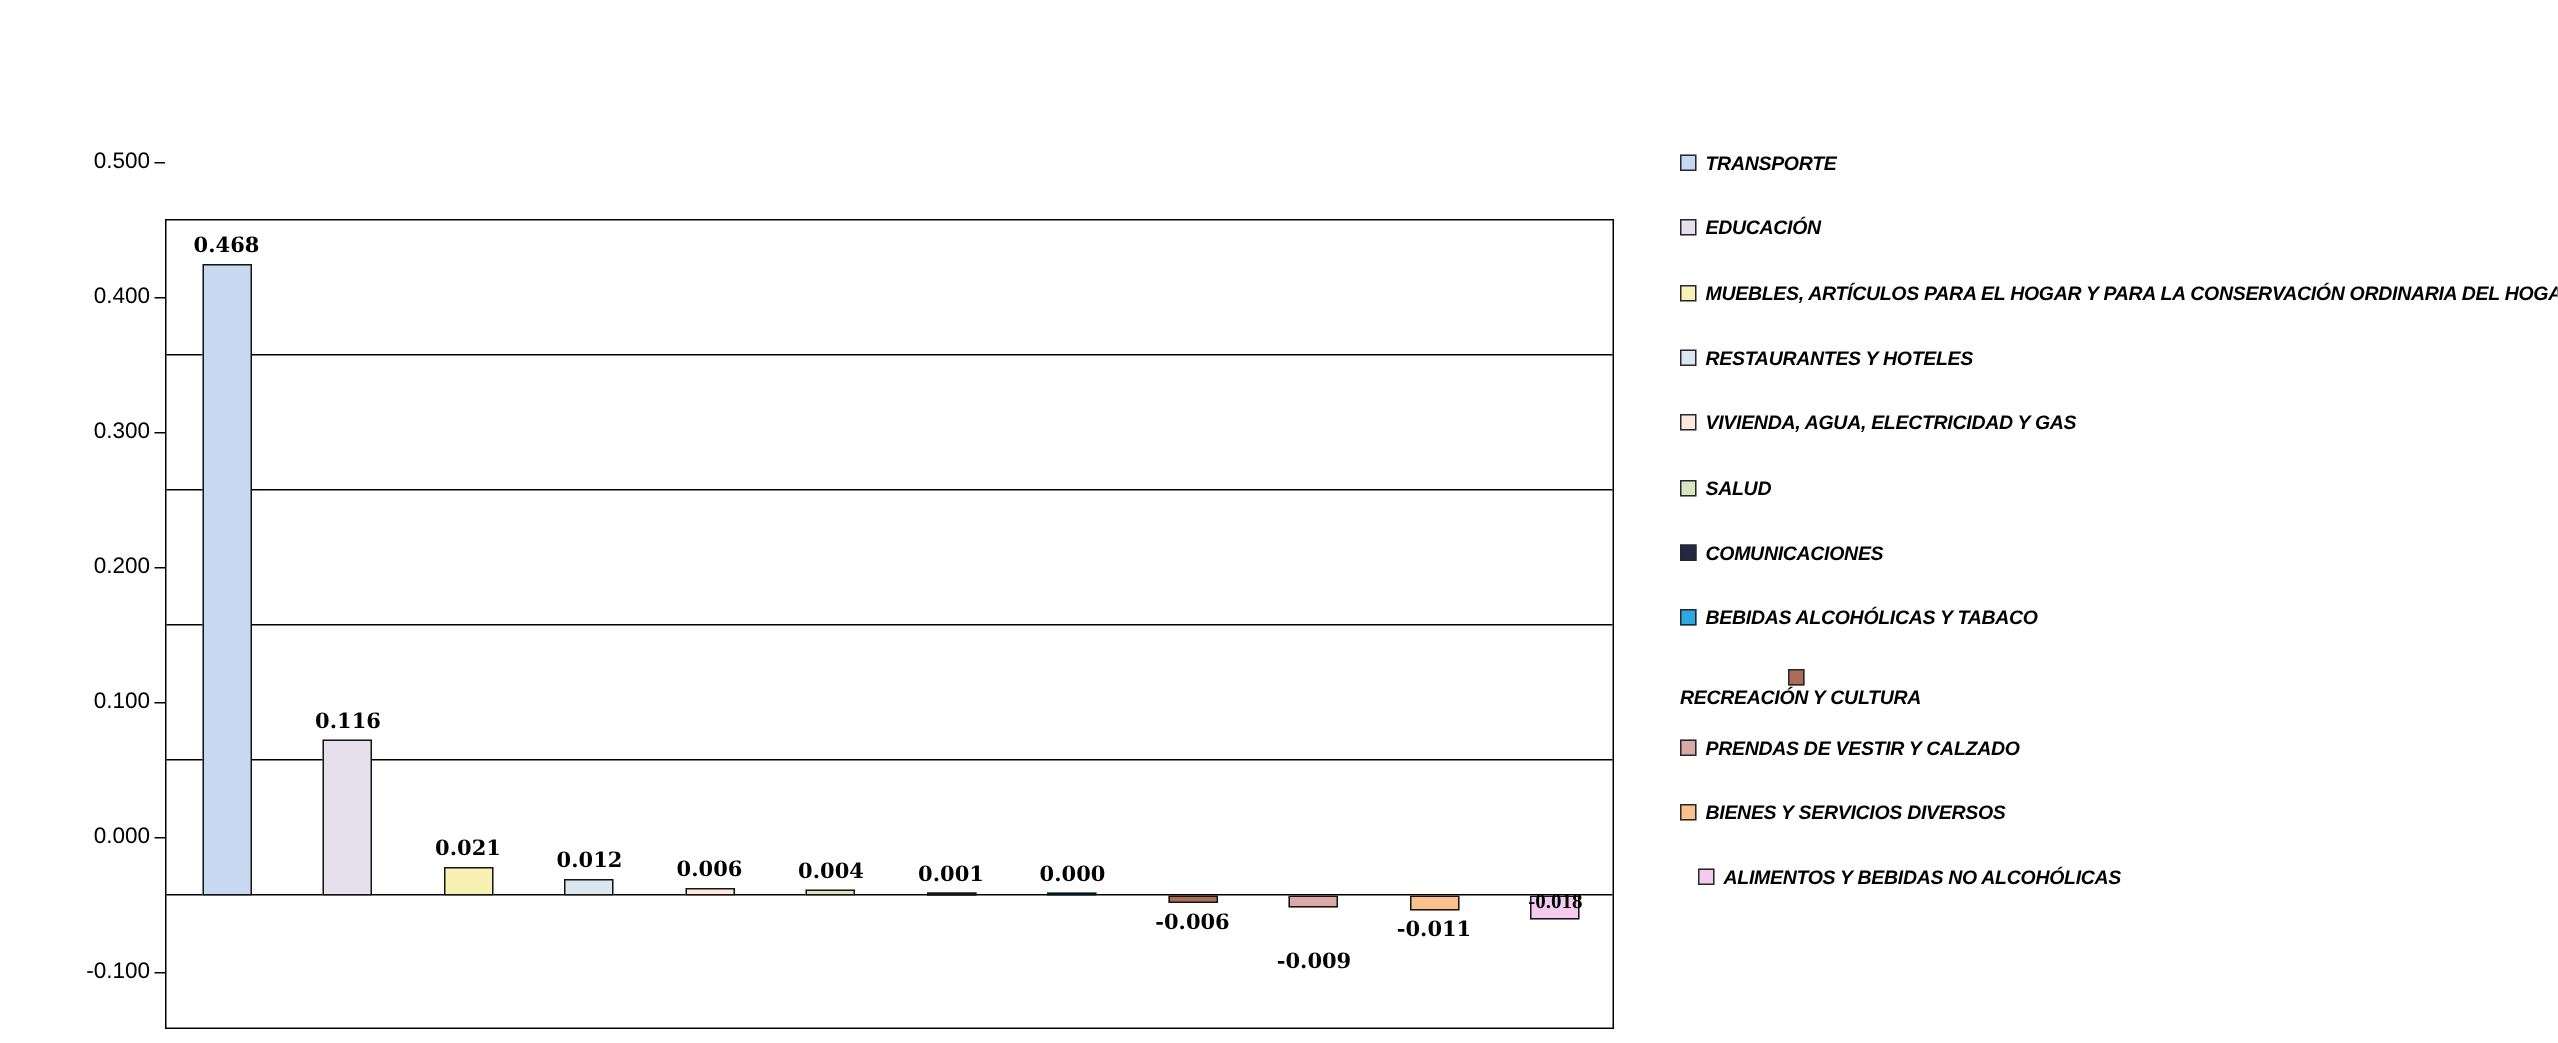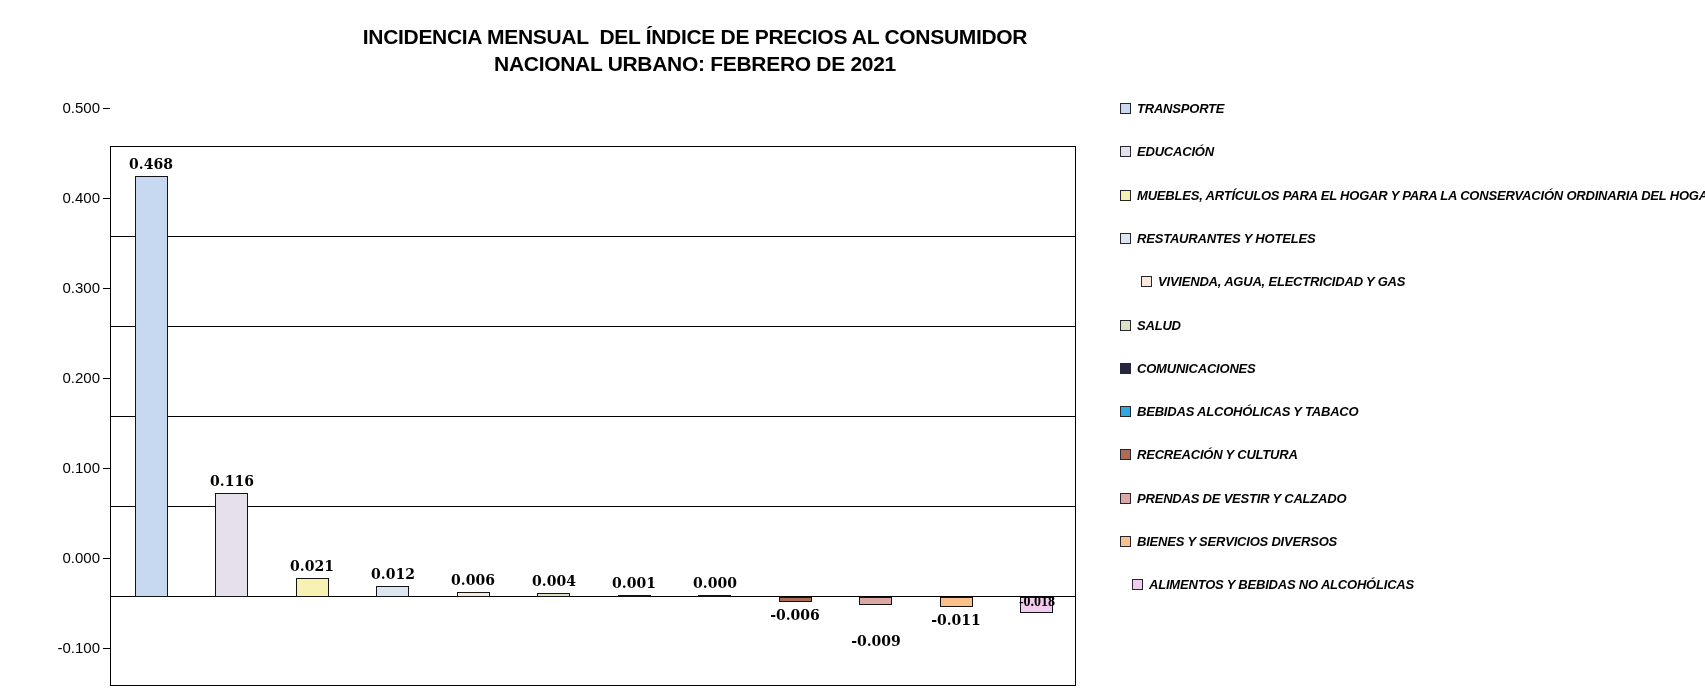--- a/index.html
+++ b/index.html
@@ -31,24 +31,20 @@
   }
   .legend{position:absolute;left:1120px;top:0;width:585px;height:695px;font-style:italic;}
   .legend-item{position:absolute;left:0;height:17px;display:flex;align-items:center;white-space:nowrap;}
   .legend-swatch{width:9px;height:9px;border:1px solid #26262e;margin-right:6px;flex:none;box-sizing:content-box;}
   .legend-label{font-size:13px;font-weight:bold;letter-spacing:-0.2px;color:#000;}
 </style>
 </head>
 <body>
 
 <div class="chart">
-  <div class="title">
-    <div class="title-line">INCIDENCIA MENSUAL  DEL ÍNDICE DE PRECIOS AL CONSUMIDOR</div>
-    <div class="title-line">NACIONAL URBANO: FEBRERO DE 2021</div>
-  </div>
 
   <div class="y-axis">
       <div class="ytick-label" style="top: 99px;">0.500</div>
       <div class="ytick-mark" style="top: 108px;"></div>
       <div class="ytick-label" style="top: 189px;">0.400</div>
       <div class="ytick-mark" style="top: 198px;"></div>
       <div class="ytick-label" style="top: 279px;">0.300</div>
       <div class="ytick-mark" style="top: 288px;"></div>
       <div class="ytick-label" style="top: 369px;">0.200</div>
       <div class="ytick-mark" style="top: 378px;"></div>
@@ -102,37 +98,37 @@
         <div class="legend-label">EDUCACIÓN</div>
       </div>
       <div class="legend-item" style="top: 187px;">
         <div class="legend-swatch" style="background: rgb(247, 242, 180);"></div>
         <div class="legend-label">MUEBLES, ARTÍCULOS PARA EL HOGAR Y PARA LA CONSERVACIÓN ORDINARIA DEL HOGAR</div>
       </div>
       <div class="legend-item" style="top: 230px;">
         <div class="legend-swatch" style="background: rgb(220, 230, 241);"></div>
         <div class="legend-label">RESTAURANTES Y HOTELES</div>
       </div>
-      <div class="legend-item" style="top: 273px; margin-left: 21px;">
+      <div class="legend-item" style="top: 273px;">
         <div class="legend-swatch" style="background: rgb(252, 233, 219);"></div>
         <div class="legend-label">VIVIENDA, AGUA, ELECTRICIDAD Y GAS</div>
       </div>
       <div class="legend-item" style="top: 317px;">
         <div class="legend-swatch" style="background: rgb(217, 229, 193);"></div>
         <div class="legend-label">SALUD</div>
       </div>
       <div class="legend-item" style="top: 360px;">
         <div class="legend-swatch" style="background: rgb(35, 40, 64);"></div>
         <div class="legend-label">COMUNICACIONES</div>
       </div>
       <div class="legend-item" style="top: 403px;">
         <div class="legend-swatch" style="background: rgb(45, 169, 223);"></div>
         <div class="legend-label">BEBIDAS ALCOHÓLICAS Y TABACO</div>
       </div>
-      <div class="legend-item" style="top: 446px;">
+      <div class="legend-item" style="top: 446px; flex-direction: column;">
         <div class="legend-swatch" style="background: rgb(172, 107, 85);"></div>
         <div class="legend-label">RECREACIÓN Y CULTURA</div>
       </div>
       <div class="legend-item" style="top: 490px;">
         <div class="legend-swatch" style="background: rgb(219, 168, 165);"></div>
         <div class="legend-label">PRENDAS DE VESTIR Y CALZADO</div>
       </div>
       <div class="legend-item" style="top: 533px;">
         <div class="legend-swatch" style="background: rgb(251, 192, 140);"></div>
         <div class="legend-label">BIENES Y SERVICIOS DIVERSOS</div>

